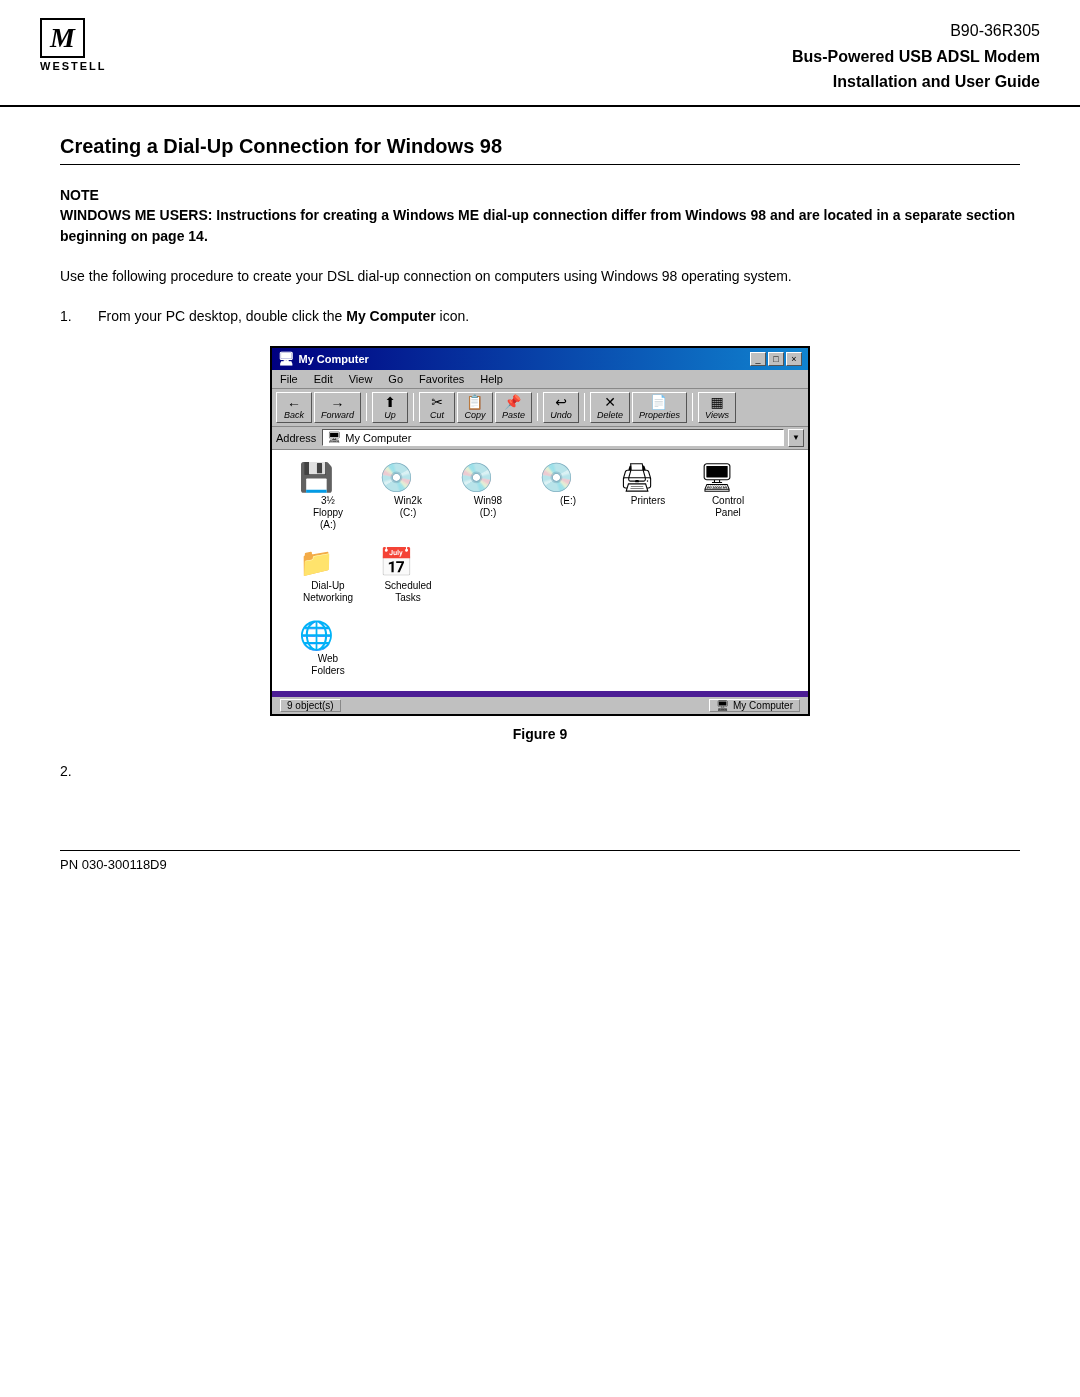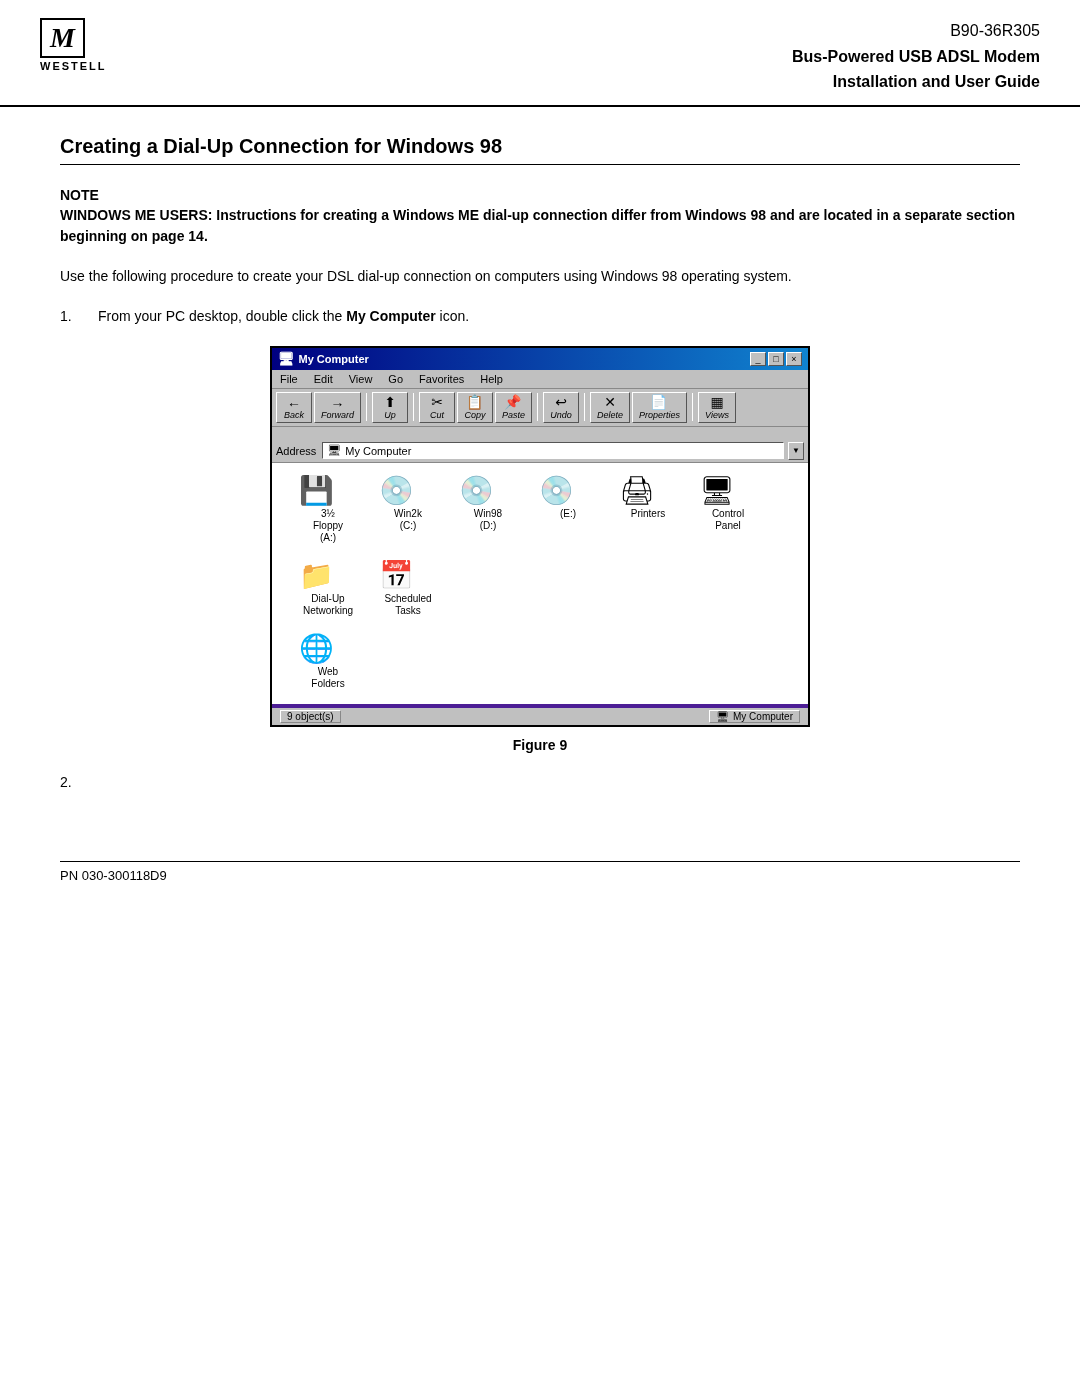--- a/index.html
+++ b/index.html
@@ -208,21 +208,20 @@
     }
 
     .win98-addressbar {
       background: #c0c0c0;
       border-bottom: 1px solid #888;
       padding: 2px 4px;
       display: flex;
       align-items: center;
       gap: 4px;
       font-size: 11px;
-      margin-top: 13px;
     }
     .address-label {
       font-size: 11px;
       margin-right: 2px;
     }
     .address-field {
       background: white;
       border-top: 1.5px solid #555;
       border-left: 1.5px solid #555;
       border-right: 1.5px solid #fff;
@@ -273,21 +272,21 @@
     }
     .win98-icon-label {
       font-size: 10px;
       text-align: center;
       line-height: 1.2;
       margin-left: 22px;
     }
 
     .win98-statusbar {
       background: #c0c0c0;
-      border-top: 4px solid #4c1d95;
+      border-top: 6px solid #4c1d95;
       padding: 2px 8px;
       display: flex;
       justify-content: space-between;
       font-size: 10px;
     }
     .status-left {
       border-right: 1px solid #888;
       border-bottom: 1px solid #888;
       border-top: 1px solid #fff;
       border-left: 1px solid #fff;

